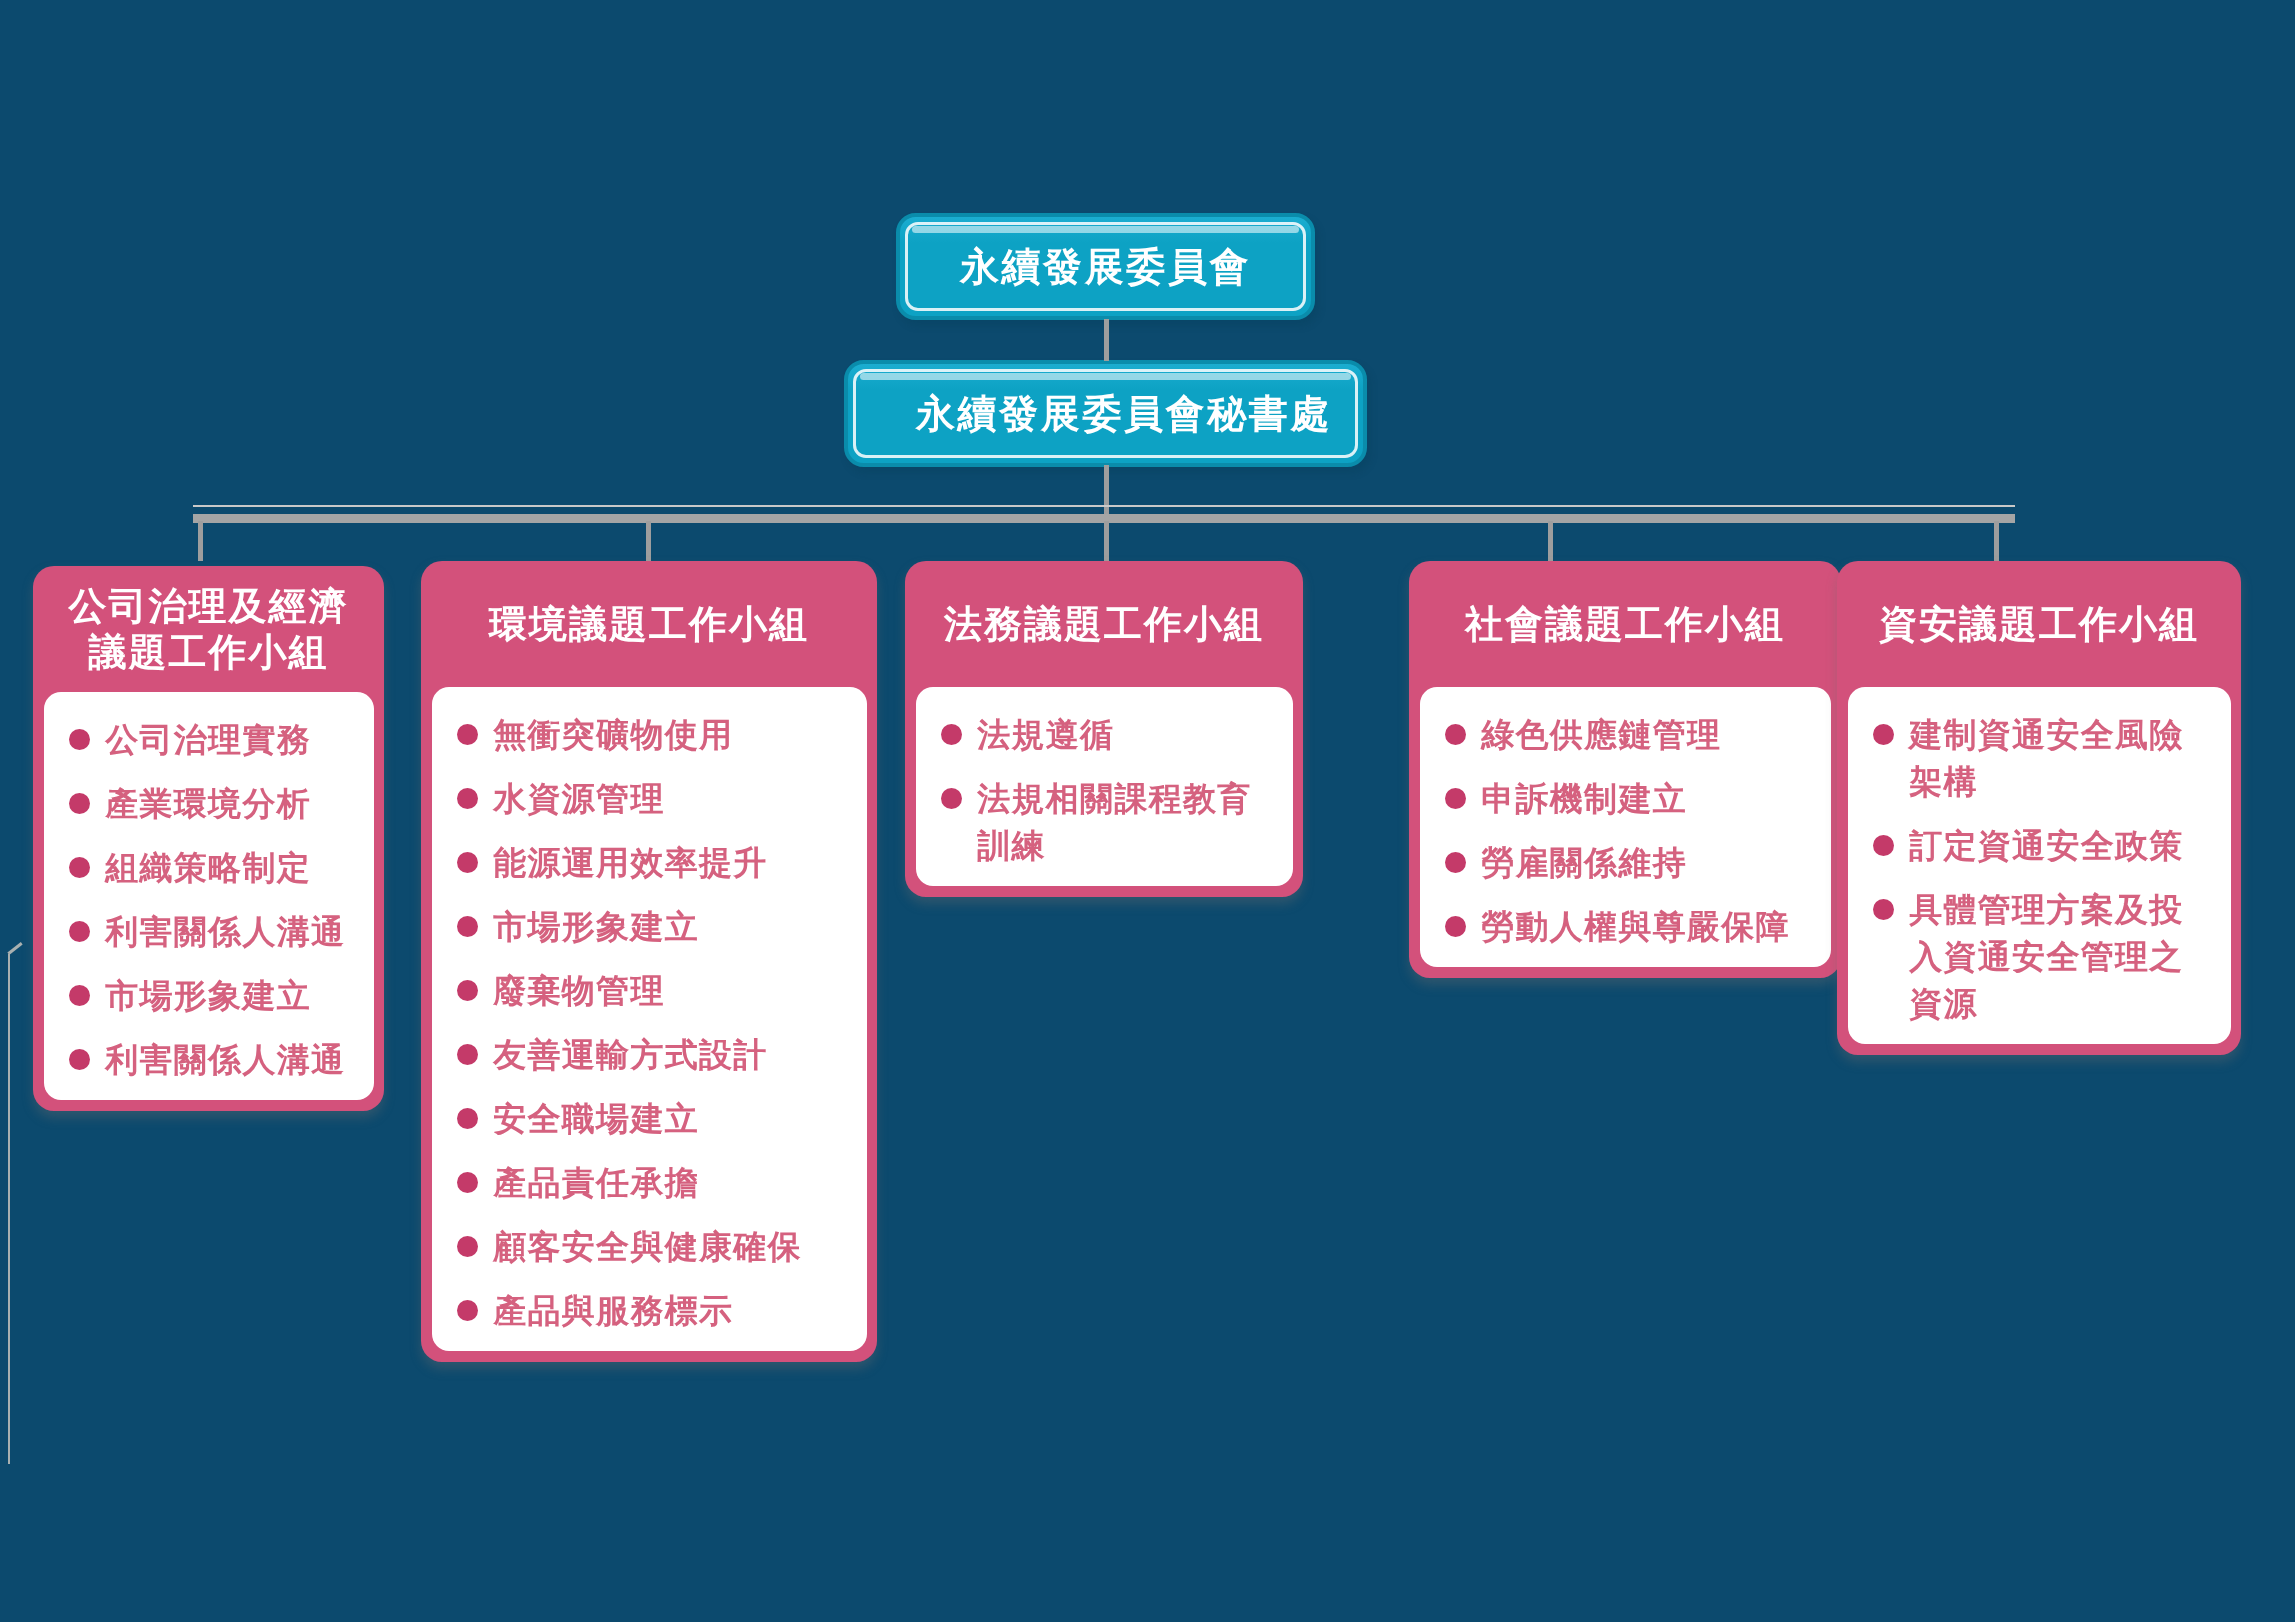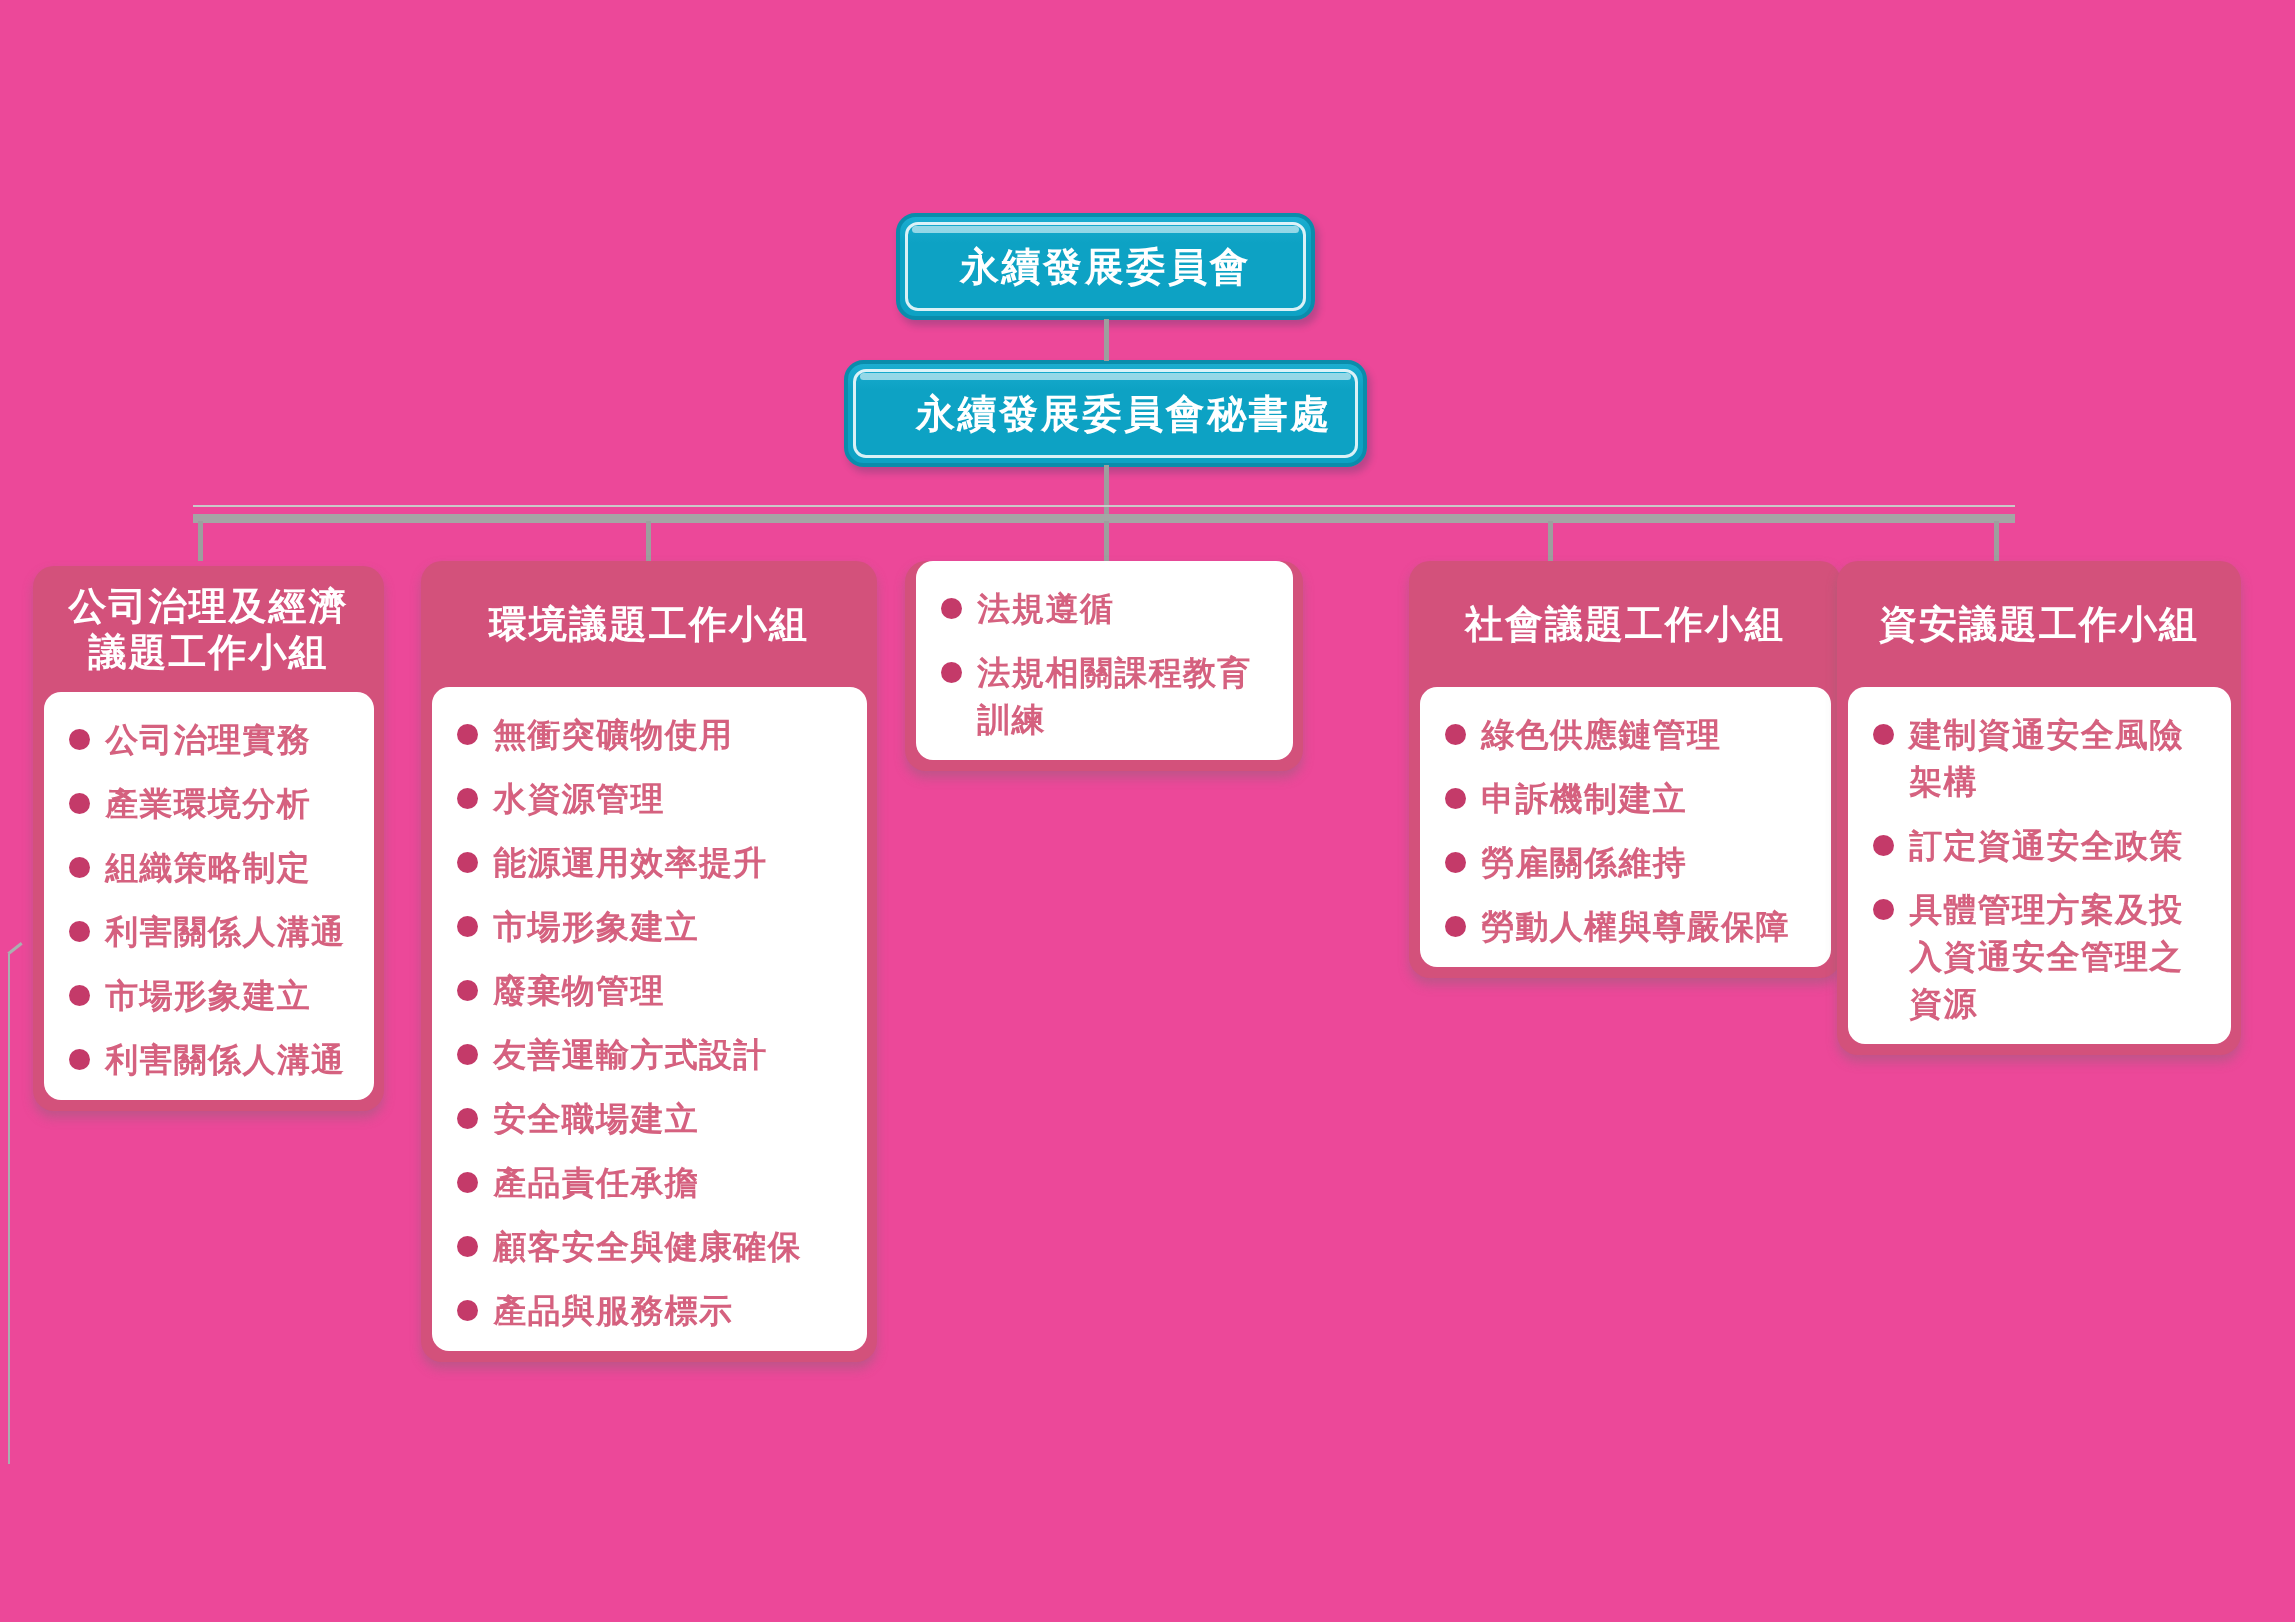--- a/index.html
+++ b/index.html
@@ -1,17 +1,17 @@
 <!DOCTYPE html>
 <html style="font-size:10.5px"><head>
 <meta charset="utf-8">
 <style>
   html,body{margin:0;padding:0;background:#ffffff;}
   .canvas{
-    position:relative;width:2295px;height:1622px;background:#ec4899;overflow:hidden;
+    position:relative;width:2295px;height:1622px;background:#0c4a6e;overflow:hidden;
     font-family:"Liberation Sans","DejaVu Sans",sans-serif;
   }
   
   .teal-node{
     position:absolute;box-sizing:border-box;
     background:linear-gradient(180deg,#1badd0 0%,#0da2c4 26%,#0da2c4 100%);
     border:4.6px solid #0a8cab;border-radius:19.6px;
     display:flex;align-items:center;justify-content:center;
     box-shadow:3.9px 5.9px 7.9px rgba(0,60,80,.22);
   }
@@ -160,20 +160,21 @@
           <span class="item-text">顧客安全與健康確保</span>
         </div>
       <div class="item">
           <span class="bullet"></span>
           <span class="item-text">產品與服務標示</span>
         </div>
     </div>
   </div>
 
   <div class="group" style="left:905px;top:561px;width:398px;">
+    <div class="group-title">法務議題工作小組</div>
     <div class="group-panel">
       <div class="item">
           <span class="bullet"></span>
           <span class="item-text">法規遵循</span>
         </div>
       <div class="item">
           <span class="bullet"></span>
           <span class="item-text">法規相關課程教育
 訓練</span>
         </div>

